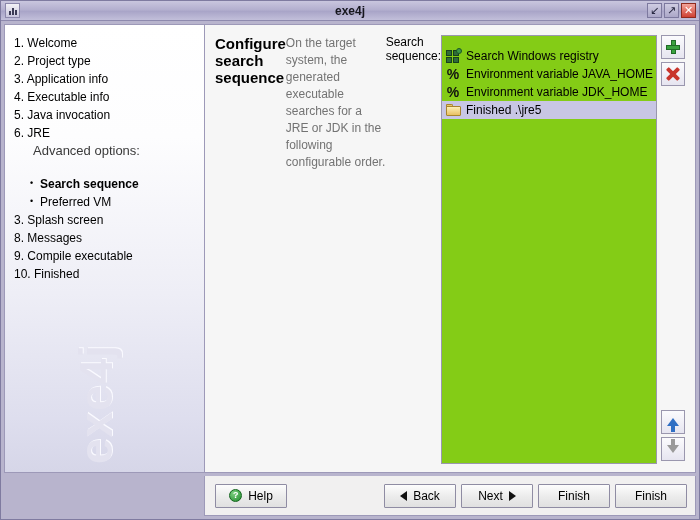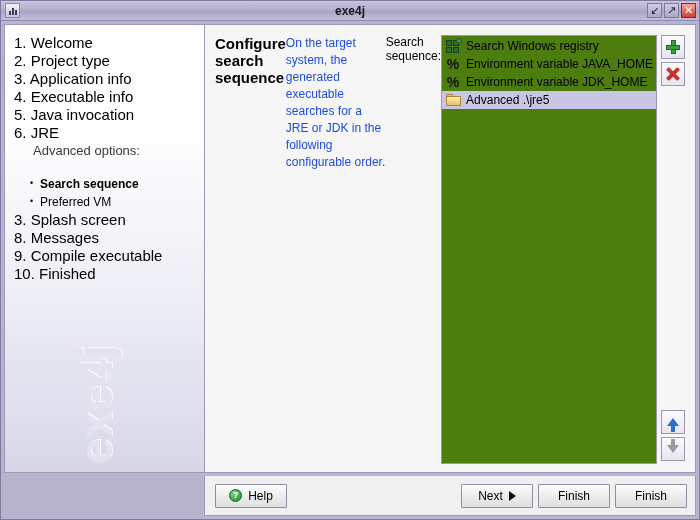--- a/index.html
+++ b/index.html
@@ -110,21 +110,21 @@
     min-width: 200px;
     box-sizing: border-box;
     background: linear-gradient(to bottom, #ffffff 0%, #fdfdfe 25%, #eeeef6 60%, #dedeee 88%, #d6d6e8 100%);
     border: 1px solid #9d99b8;
     border-right: none;
     position: relative;
     overflow: hidden;
     padding: 9px 0 0 9px;
   }
   .step {
-    font-size: 15px;
+    font-size: 12px;
     color: #000000;
     line-height: 18px;
     white-space: nowrap;
   }
   .sub-head {
     font-size: 13px;
     color: #3a3a3a;
     line-height: 17px;
     padding-left: 19px;
   }
@@ -178,44 +178,44 @@
     color: #000000;
     margin-bottom: 7px;
   }
   .title-rule {
     height: 1px;
     background: #c9c9c9;
     margin-bottom: 11px;
   }
   .intro {
     font-size: 12px;
-    color: #1d4ed8;
+    color: #737373;
     line-height: 17px;
     max-width: 448px;
     margin-bottom: 16px;
   }
   .field-label {
     font-size: 12px;
     color: #000000;
   }
 
   
   .list-area {
     flex: 1;
     display: flex;
     min-height: 0;
     gap: 4px;
   }
   .list-box {
     flex: 1;
     min-width: 0;
-    background: #4d7c0f;
+    background: #84cc16;
     border: 1px solid #9a97ae;
     overflow: hidden;
-    padding-top: 1px;
+    padding-top: 11px;
   }
   .list-row {
     height: 18px;
     display: flex;
     align-items: center;
     padding: 0 3px;
     font-size: 12px;
     color: #000000;
     cursor: pointer;
   }
@@ -488,21 +488,21 @@
             <span class="row-icon">
               <span class="ico-percent">%</span>
             </span>
             <span class="row-label">Environment variable JDK_HOME</span>
           </div>
 
           <div class="list-row selected">
             <span class="row-icon">
               <span class="ico-folder"></span>
             </span>
-            <span class="row-label">Advanced .\jre5</span>
+            <span class="row-label">Finished .\jre5</span>
           </div>
 
         </div>
 
         <div class="side-tools">
           <div class="tool-btn">
             <span class="ico-plus"></span>
           </div>
           <div class="tool-btn">
             <span class="ico-xmark"></span>
@@ -519,20 +519,24 @@
       </div>
     </div>
   </div>
 
   <div class="footer">
     <div class="btn">
       <span class="ico-help">?</span>
       <span>Help</span>
     </div>
     <div class="btn-group">
+      <div class="btn">
+        <span class="tri-left"></span>
+        <span>Back</span>
+      </div>
       <div class="btn">
         <span>Next</span>
         <span class="tri-right"></span>
       </div>
       <div class="btn">Finish</div>
       <div class="btn">Finish</div>
     </div>
   </div>
 
 </div>

